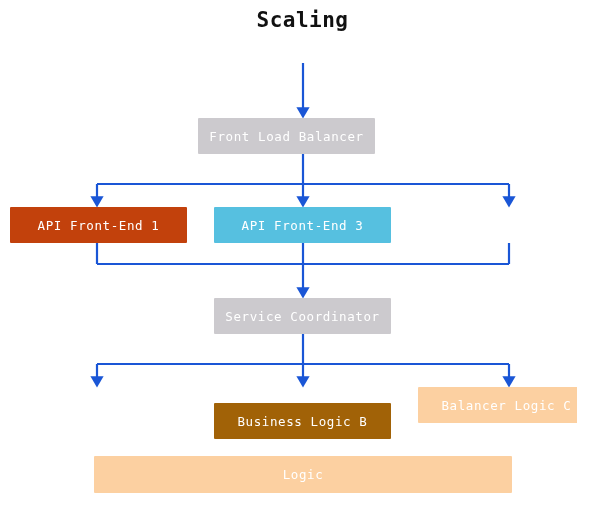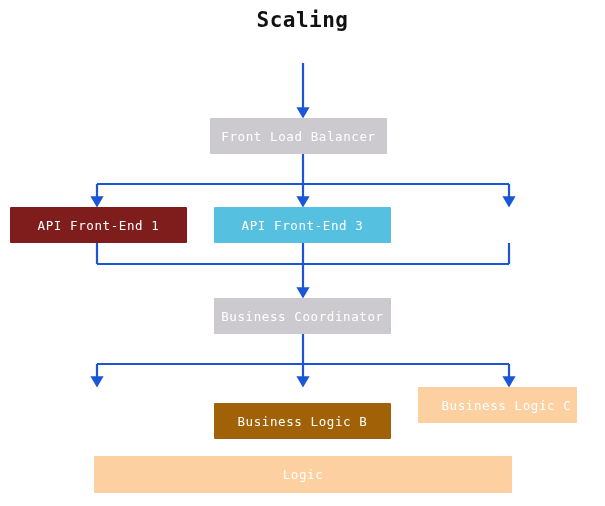--- a/index.html
+++ b/index.html
@@ -85,35 +85,35 @@
 
     <g>
       <path d="M303,334 L303,364" stroke="#1a56d6" stroke-width="2.2" fill="none"></path>
       <path d="M97,364 L509,364" stroke="#1a56d6" stroke-width="2.2" fill="none"></path>
       <path d="M97,364 L97,381" stroke="#1a56d6" stroke-width="2.2" fill="none" marker-end="url(#arrowhead)"></path>
       <path d="M303,364 L303,381" stroke="#1a56d6" stroke-width="2.2" fill="none" marker-end="url(#arrowhead)"></path>
       <path d="M509,364 L509,381" stroke="#1a56d6" stroke-width="2.2" fill="none" marker-end="url(#arrowhead)"></path>
     </g>
   </svg>
 
-  <div class="node" style="left: 210px; top: 118px; width: 177px; height: 36px; background: rgb(204, 202, 206); color: rgb(255, 255, 255);">
+  <div class="node" style="left: 198px; top: 118px; width: 177px; height: 36px; background: rgb(204, 202, 206); color: rgb(255, 255, 255);">
     <span>Front Load Balancer</span>
   </div>
-  <div class="node" style="left: 10px; top: 207px; width: 177px; height: 36px; background: #7f1d1d; color: rgb(255, 255, 255);">
+  <div class="node" style="left: 10px; top: 207px; width: 177px; height: 36px; background: #c2410c; color: rgb(255, 255, 255);">
     <span>API Front-End 1</span>
   </div>
   <div class="node" style="left: 214px; top: 207px; width: 177px; height: 36px; background: rgb(86, 192, 224); color: rgb(255, 255, 255);">
     <span>API Front-End 3</span>
   </div>
   <div class="node" style="left: 214px; top: 298px; width: 177px; height: 36px; background: rgb(204, 202, 206); color: rgb(255, 255, 255);">
-    <span>Business Coordinator</span>
+    <span>Service Coordinator</span>
   </div>
   <div class="node" style="left: 214px; top: 403px; width: 177px; height: 36px; background: #a16207; color: rgb(255, 255, 255);">
     <span>Business Logic B</span>
   </div>
   <div class="node" style="left: 418px; top: 387px; width: 177px; height: 36px; background: rgb(252, 208, 161); color: rgb(255, 255, 255);">
-    <span>Business Logic C</span>
+    <span>Balancer Logic C</span>
   </div>
   <div class="node" style="left: 94px; top: 456px; width: 418px; height: 37px; background: rgb(252, 208, 161); color: rgb(255, 255, 255);">
     <span>Logic</span>
   </div>
 
 </div>
 
 </body></html>

